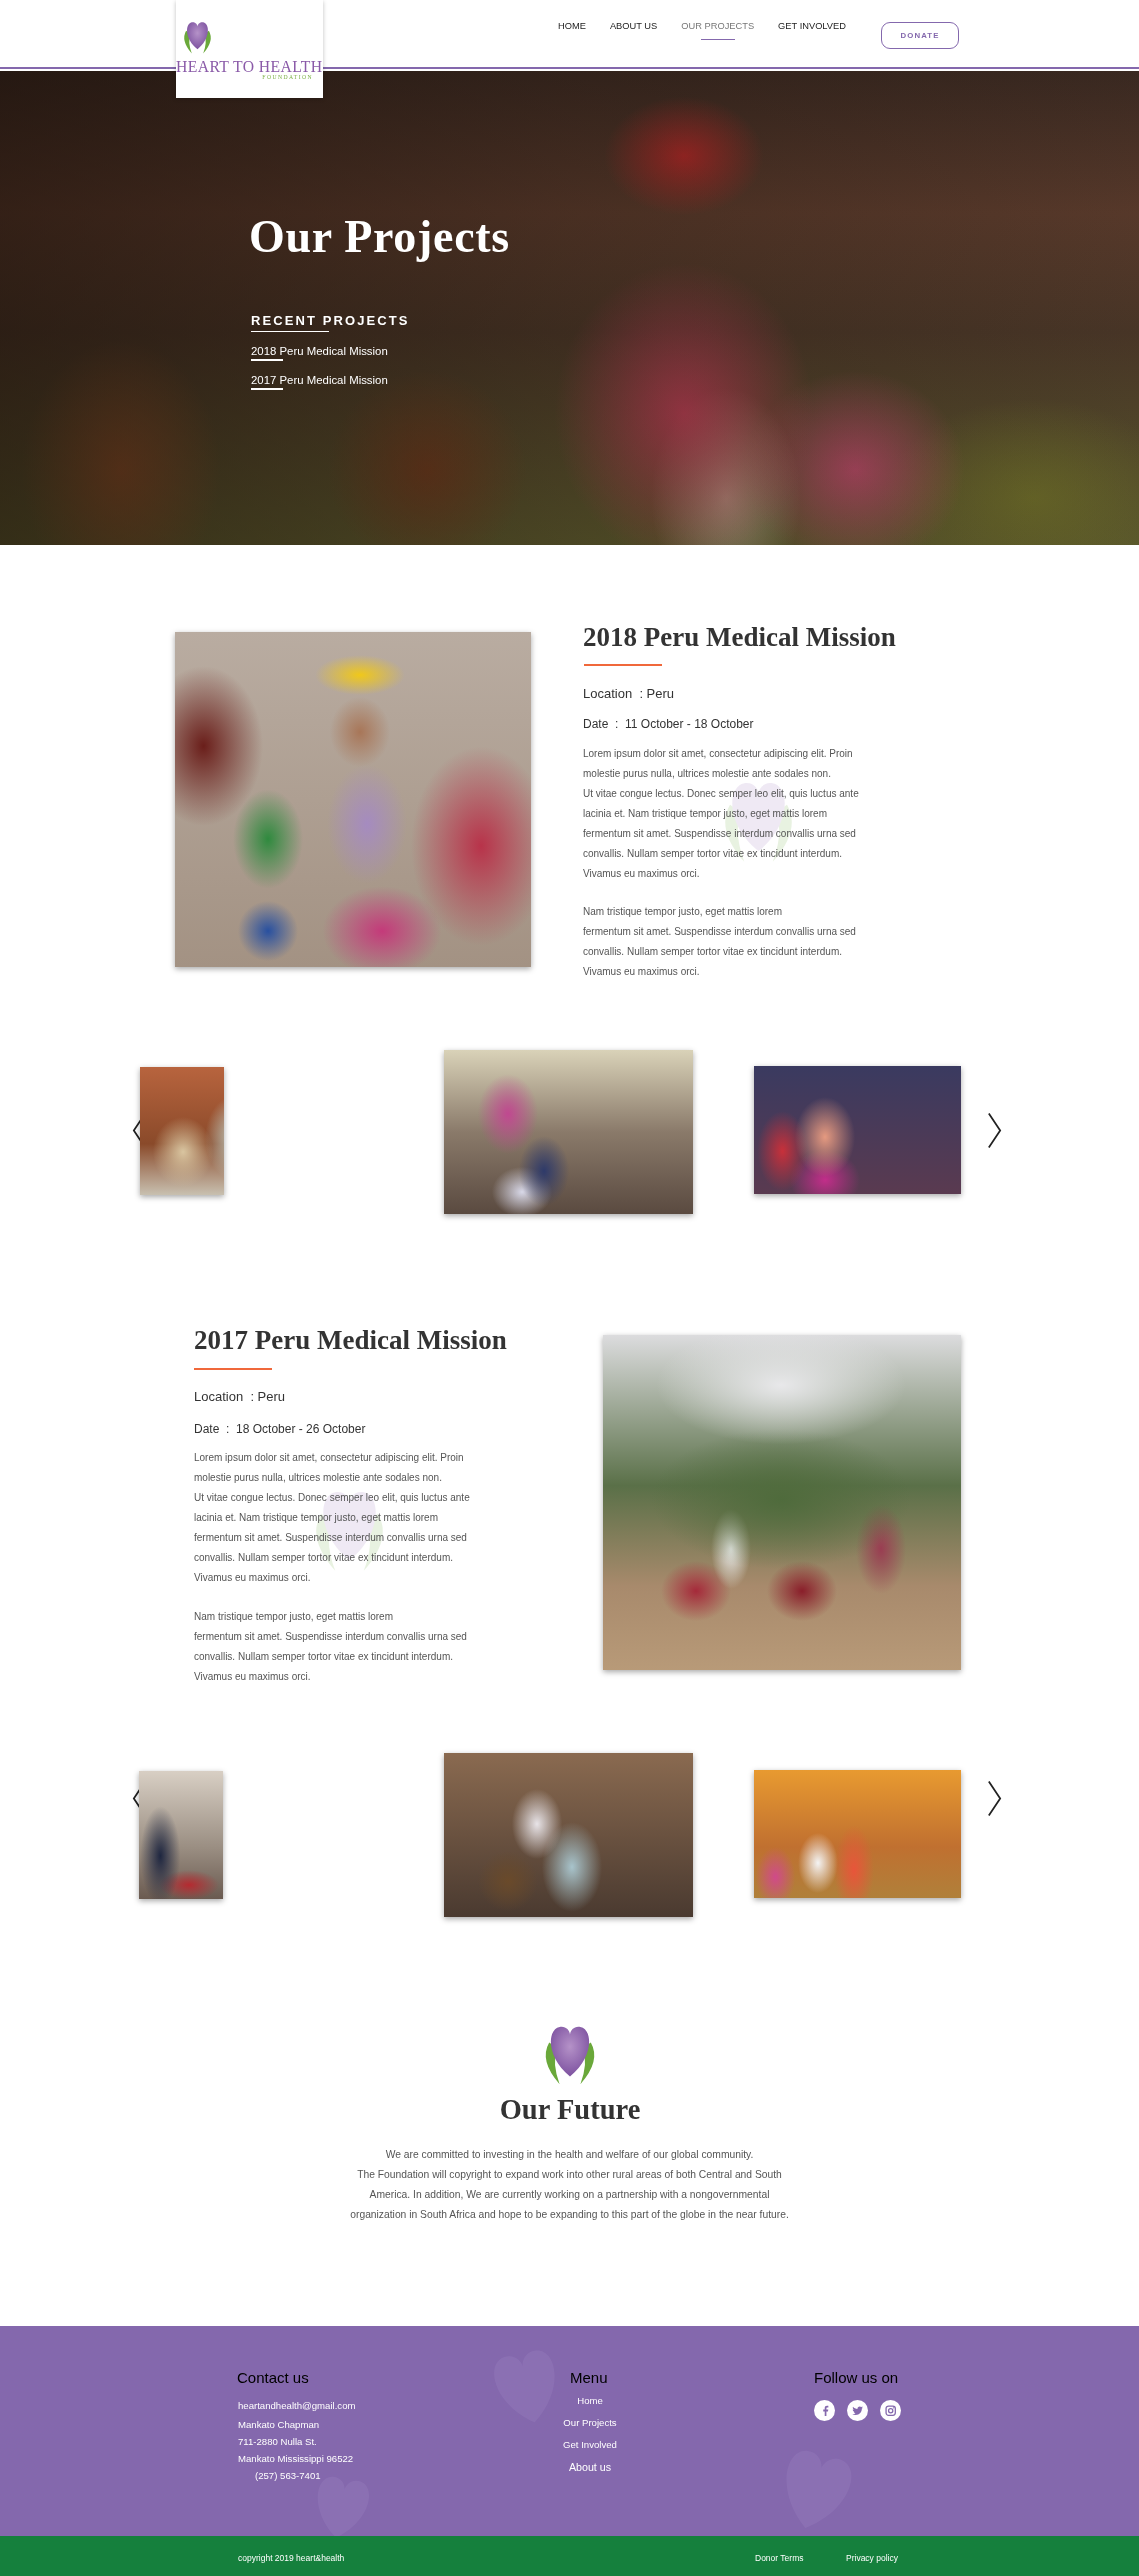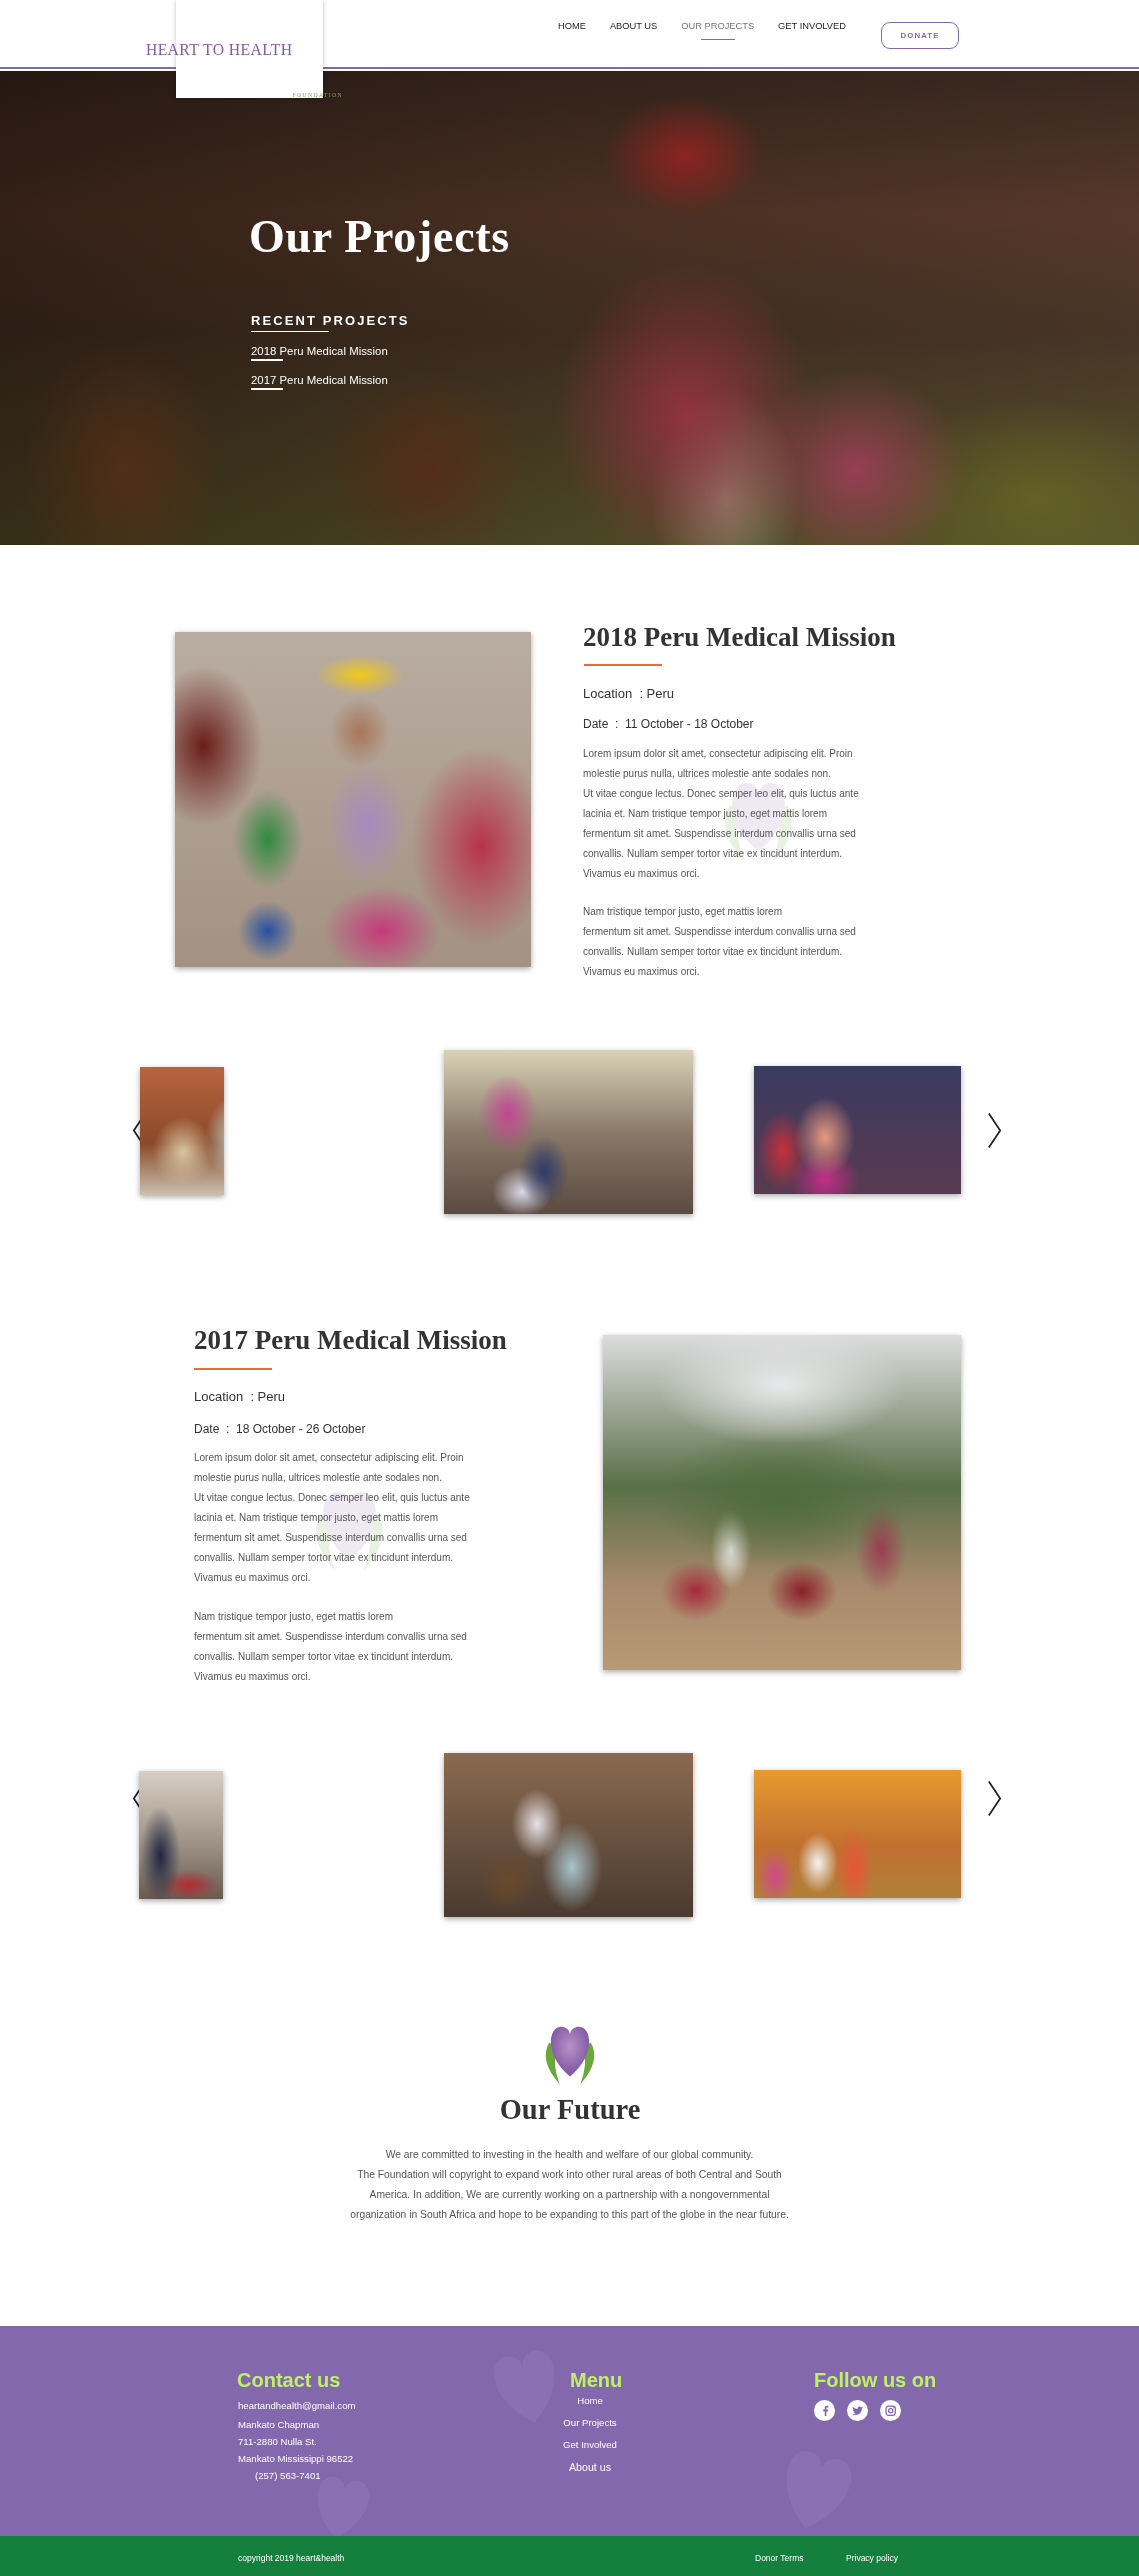--- a/index.html
+++ b/index.html
@@ -1,21 +1,21 @@
 <!DOCTYPE html>
 <html style="font-size:11.4px"><head>
 <meta charset="utf-8">
 <style>
 *{box-sizing:border-box;margin:0;padding:0}
 html,body{width:1140px;background:#fff;font-family:"Liberation Sans",sans-serif;color:#333}
 body{position:relative;height:2576px;overflow:hidden}
 
 
 .header{position:absolute;left:0;top:0;width:1140px;height:69px;background:#fff;border-bottom:2.1px solid #8468ad;z-index:5}
-.logo{position:absolute;left:176px;top:0;width:147px;height:98px;background:#fff;box-shadow:0 1.4px 4.3px rgba(0,0,0,.25);z-index:6;display:flex;flex-direction:row;align-items:center;justify-content:center}
+.logo{position:absolute;left:176px;top:0;width:147px;height:98px;background:#fff;box-shadow:0 1.4px 4.3px rgba(0,0,0,.25);z-index:6;display:flex;flex-direction:column;justify-content:center}
 .logo-text{font-family:"Liberation Serif",serif;color:#8a5aa8;font-size:15.7px;letter-spacing:0.4px;margin-top:2.8px;white-space:nowrap}
 .logo-sub{font-family:"Liberation Serif",serif;color:#7ab043;font-size:5.7px;letter-spacing:1.4px;align-self:flex-end;margin-right:10px;margin-top:-1.4px}
 .nav{position:absolute;top:21.4px;left:558px;display:flex;align-items:center;gap:0}
 .nav-item{font-size:9.3px;color:#222;text-transform:uppercase;margin-right:24px;position:relative;cursor:pointer;white-space:nowrap}
 .nav-item.active{color:#777}
 .nav-item.active::after{content:"";position:absolute;left:50%;transform:translateX(-50%);bottom:-8.5px;width:34px;height:1.4px;background:#8468ad}
 .donate{position:absolute;left:881px;top:22px;width:78px;height:27px;border:1.4px solid #8468ad;border-radius:9px;color:#8468ad;font-size:7.8px;font-weight:bold;letter-spacing:1.1px;display:flex;align-items:center;justify-content:center;cursor:pointer}
 
 
 .hero{position:absolute;left:0;top:71px;width:1140px;height:474px;overflow:hidden;
@@ -74,21 +74,21 @@
 .arrow{position:absolute;font-size:0;cursor:pointer}
 .gallery-img{position:absolute}
 
 
 .future-title{position:absolute;left:0;width:1140px;top:2094px;text-align:center;font-family:"Liberation Serif",serif;font-size:28.5px;color:#333}
 .future-body{position:absolute;left:299px;width:541px;top:2145px;text-align:center;font-size:10.3px;line-height:20px;color:#555}
 
 
 .footer{position:absolute;left:0;top:2326px;width:1140px;height:210px;background:#8468ad;overflow:hidden}
 .footer-heart{position:absolute;opacity:.35}
-.f-h{position:absolute;font-size:20px;font-weight:bold;color:#bef264}
+.f-h{position:absolute;font-size:15px;font-weight:normal;color:#000000}
 .f-t{position:absolute;font-size:9.6px;color:#fff}
 .f-link{position:absolute;font-size:9.6px;color:#fff;cursor:pointer;text-align:center;width:114px}
 .social{position:absolute;width:21.4px;height:21.4px;border-radius:50%;background:#fff;display:flex;align-items:center;justify-content:center;cursor:pointer}
 .bottom-bar{position:absolute;left:0;top:2536px;width:1140px;height:40px;background:#15803d}
 .b-t{position:absolute;top:17px;font-size:8.5px;color:#fff}
 </style>
 </head>
 <body>
 
 <div class="header">

